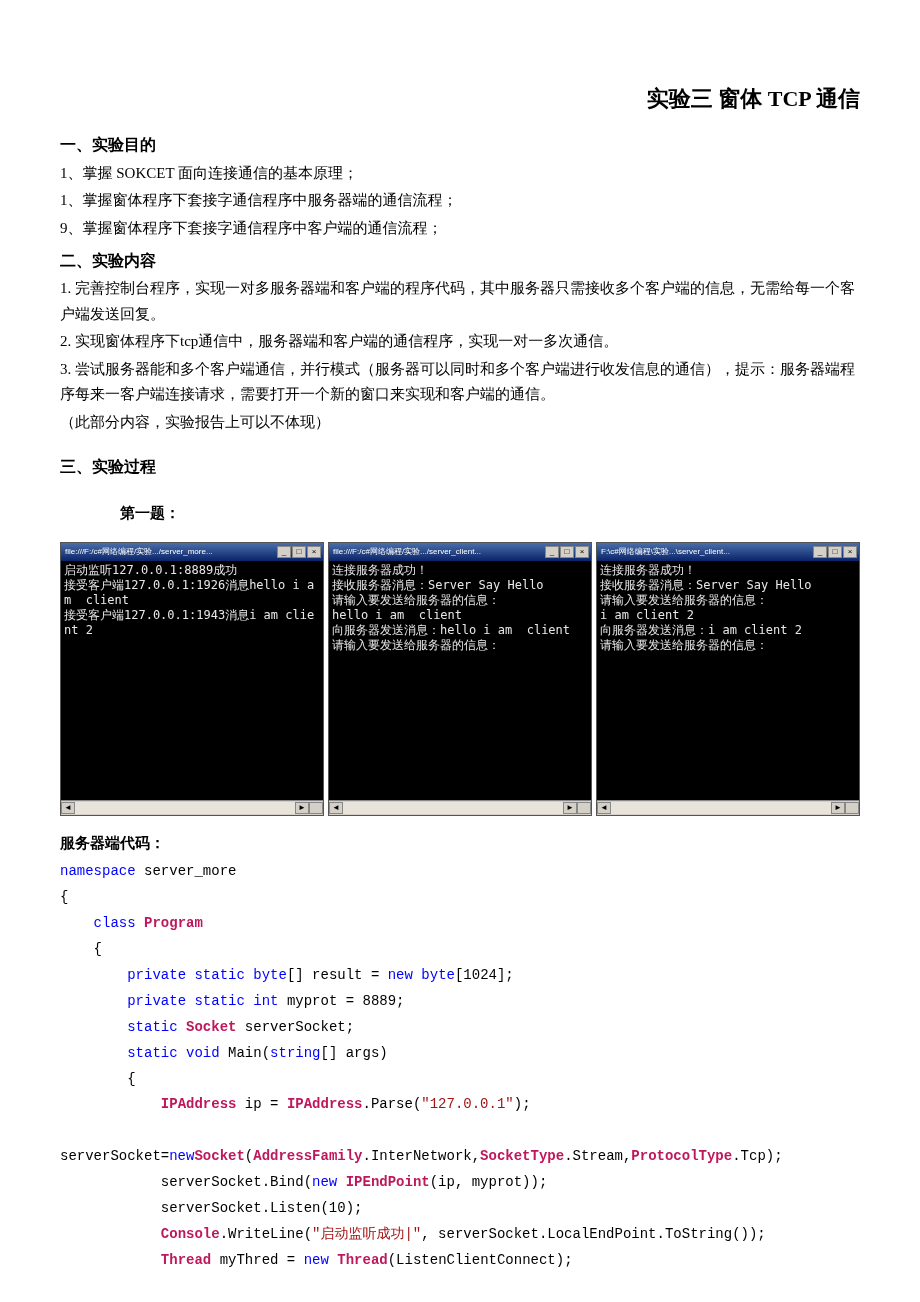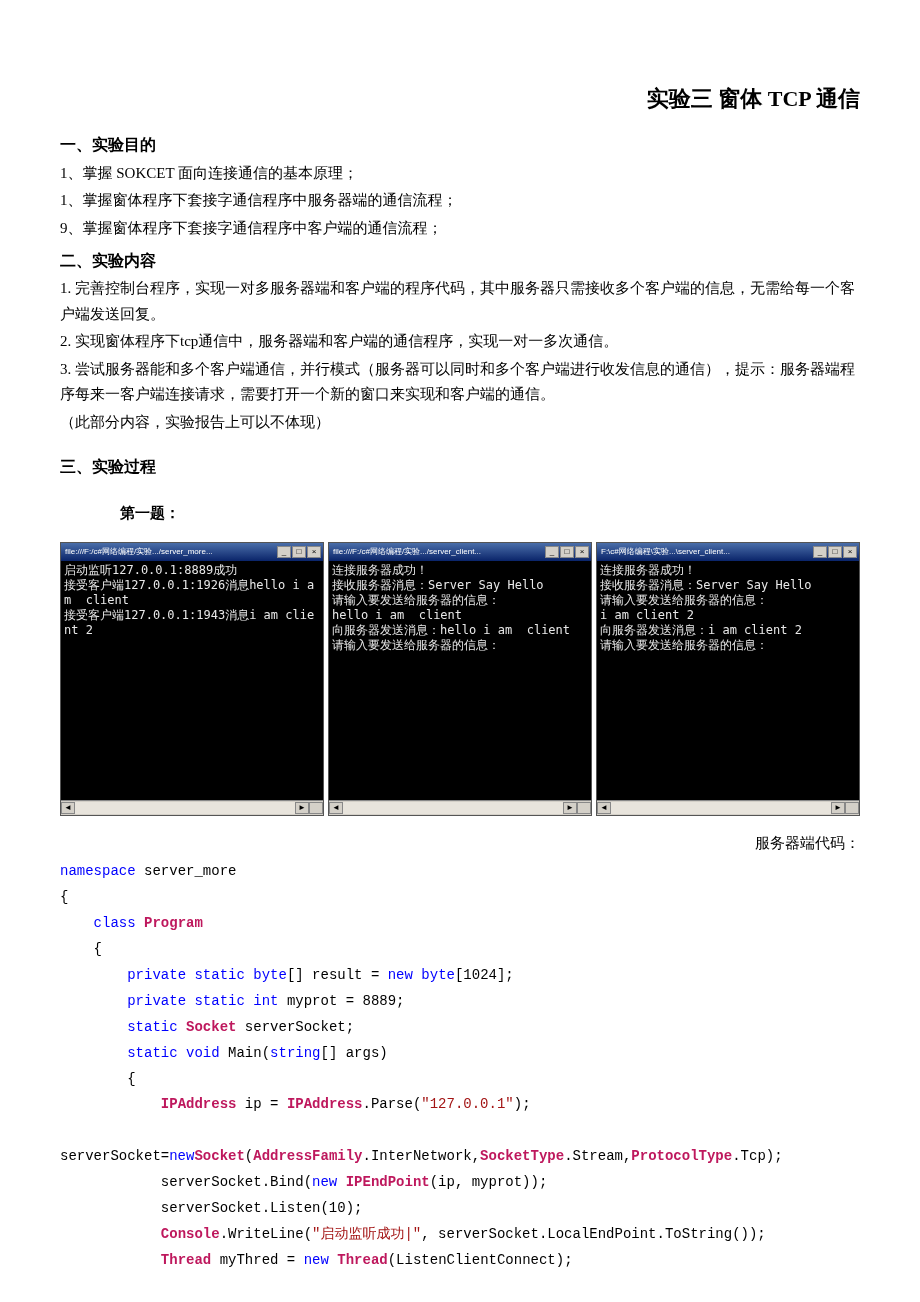--- a/index.html
+++ b/index.html
@@ -38,23 +38,22 @@
     margin-bottom: 14px;
     font-family: "SimHei", "Heiti SC", sans-serif;
   }
   .subhead {
     font-weight: bold;
     font-size: 15px;
     margin: 20px 0 16px 60px;
     font-family: "SimHei", "Heiti SC", sans-serif;
   }
   .bold {
-    font-weight: normal;
-    font-family: "SimHei", "Heiti SC", sans-serif;
-    text-align: right;
+    font-weight: bold;
+    font-family: "SimHei", "Heiti SC", sans-serif;
   }
   
   .triptych {
     display: flex;
     gap: 4px;
     margin: 8px 0 14px 0;
     justify-content: space-between;
     border-radius: 22px;
   }
   .cwin {

